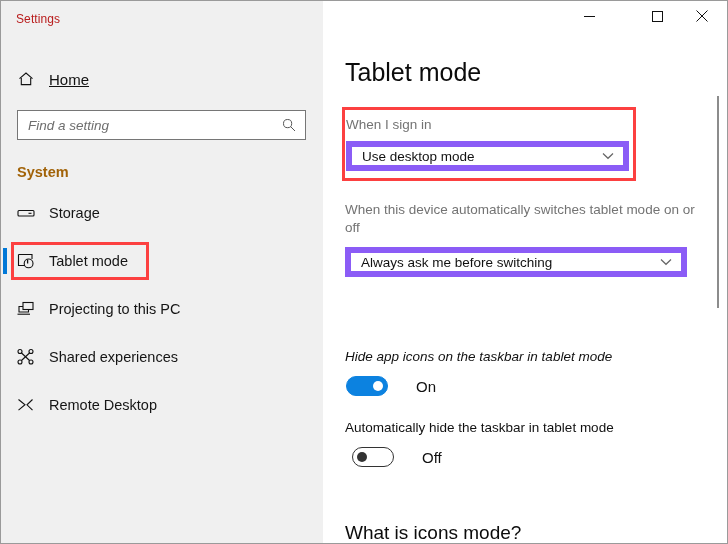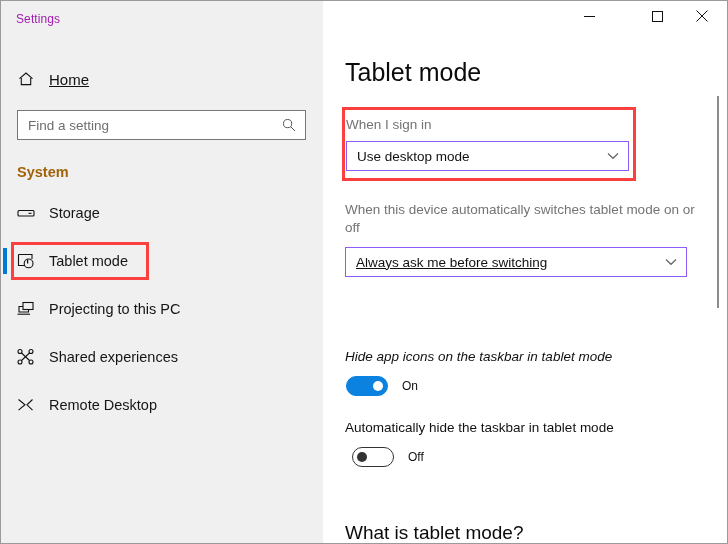--- a/index.html
+++ b/index.html
@@ -47,21 +47,21 @@
     top: 0; left: 322px;
     width: 406px;
     height: 38px;
     background: #ffffff;
   }
   #app-title {
     position: absolute;
     left: 15px;
     top: 11px;
     font-size: 12px;
-    color: #a21caf;
+    color: #b91c1c;
     letter-spacing: 0.1px;
   }
   .wincap {
     position: absolute;
     top: 0;
     width: 45px;
     height: 30px;
     display: flex;
     align-items: center;
     justify-content: center;
@@ -119,20 +119,21 @@
   #search-input {
     border: 0;
     outline: 0;
     background: transparent;
     font-family: "Liberation Sans", sans-serif;
     font-size: 13.5px;
     color: #5a5a5a;
     margin-left: 10px;
     width: 240px;
     padding: 0;
+    font-style: italic;
   }
   #search-input::placeholder { color: #6e6e6e; opacity: 1; }
   #search-icon {
     margin-left: auto;
     margin-right: 9px;
     display: flex;
     align-items: center;
   }
 
   #section-title {
@@ -218,21 +219,21 @@
   }
 
   .field-label {
     font-size: 13.5px;
     color: #737373;
     line-height: 18px;
   }
   .combo {
     box-sizing: border-box;
     background: #ffffff;
-    border: 1px solid #8b5cf6;
+    border: 6px solid #8b5cf6;
     height: 30px;
     display: flex;
     align-items: center;
     padding-left: 10px;
     padding-right: 9px;
     font-size: 13.5px;
     color: #111111;
   }
   .combo-caret {
     margin-left: auto;
@@ -256,21 +257,20 @@
     position: absolute;
     left: 21px;
     top: 162px;
     width: 360px;
   }
   #autoswitch-combo {
     position: absolute;
     left: 21px;
     top: 208px;
     width: 342px;
-    text-decoration: underline;
   }
 
   .toggle-label {
     position: absolute;
     font-size: 13.5px;
     color: #111111;
   }
   .toggle-row {
     position: absolute;
     display: flex;
@@ -303,22 +303,22 @@
   .switch.off .knob {
     position: absolute;
     left: 4px;
     top: 4px;
     width: 10px;
     height: 10px;
     border-radius: 50%;
     background: #333333;
   }
   .switch-state {
-    margin-left: 14px;
-    font-size: 12px;
+    margin-left: 28px;
+    font-size: 15px;
     color: #111111;
   }
 
   #tog1-label { left: 21px; top: 310px; font-style: italic; }
   #tog1-row   { left: 22px; top: 337px; }
   #tog2-label { left: 21px; top: 381px; }
   #tog2-row   { left: 28px; top: 408px; }
 
   #about-heading {
     position: absolute;
@@ -497,21 +497,21 @@
     </div>
 
     <div id="tog2-label" class="toggle-label">Automatically hide the taskbar in tablet mode</div>
     <div id="tog2-row" class="toggle-row">
       <span class="switch off">
         <span class="knob"></span>
       </span>
       <span class="switch-state">Off</span>
     </div>
 
-    <div id="about-heading">What is tablet mode?</div>
+    <div id="about-heading">What is icons mode?</div>
 
   </div>
 
   <div id="scrollbar">
     <div id="scroll-thumb"></div>
   </div>
 
   <div class="redbox" id="redbox-nav"></div>
   <div class="redbox" id="redbox-signin"></div>
 

